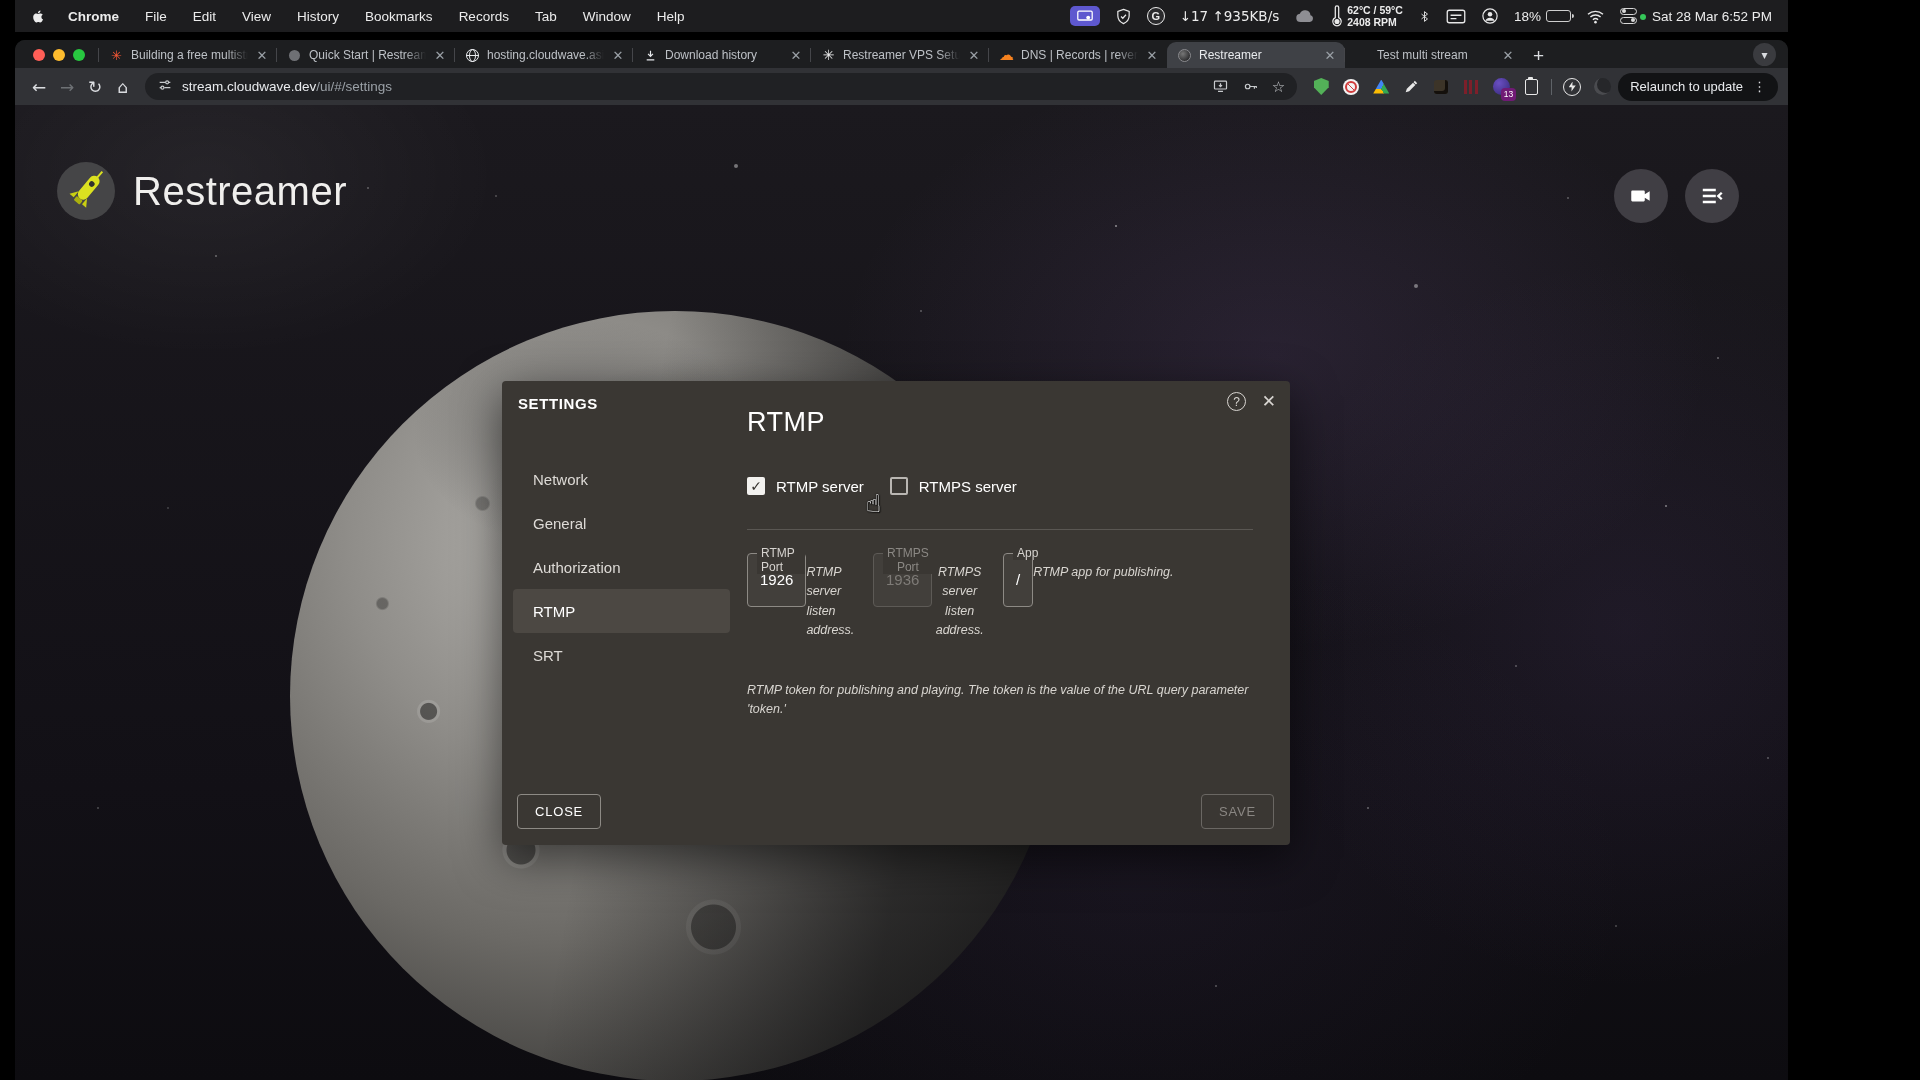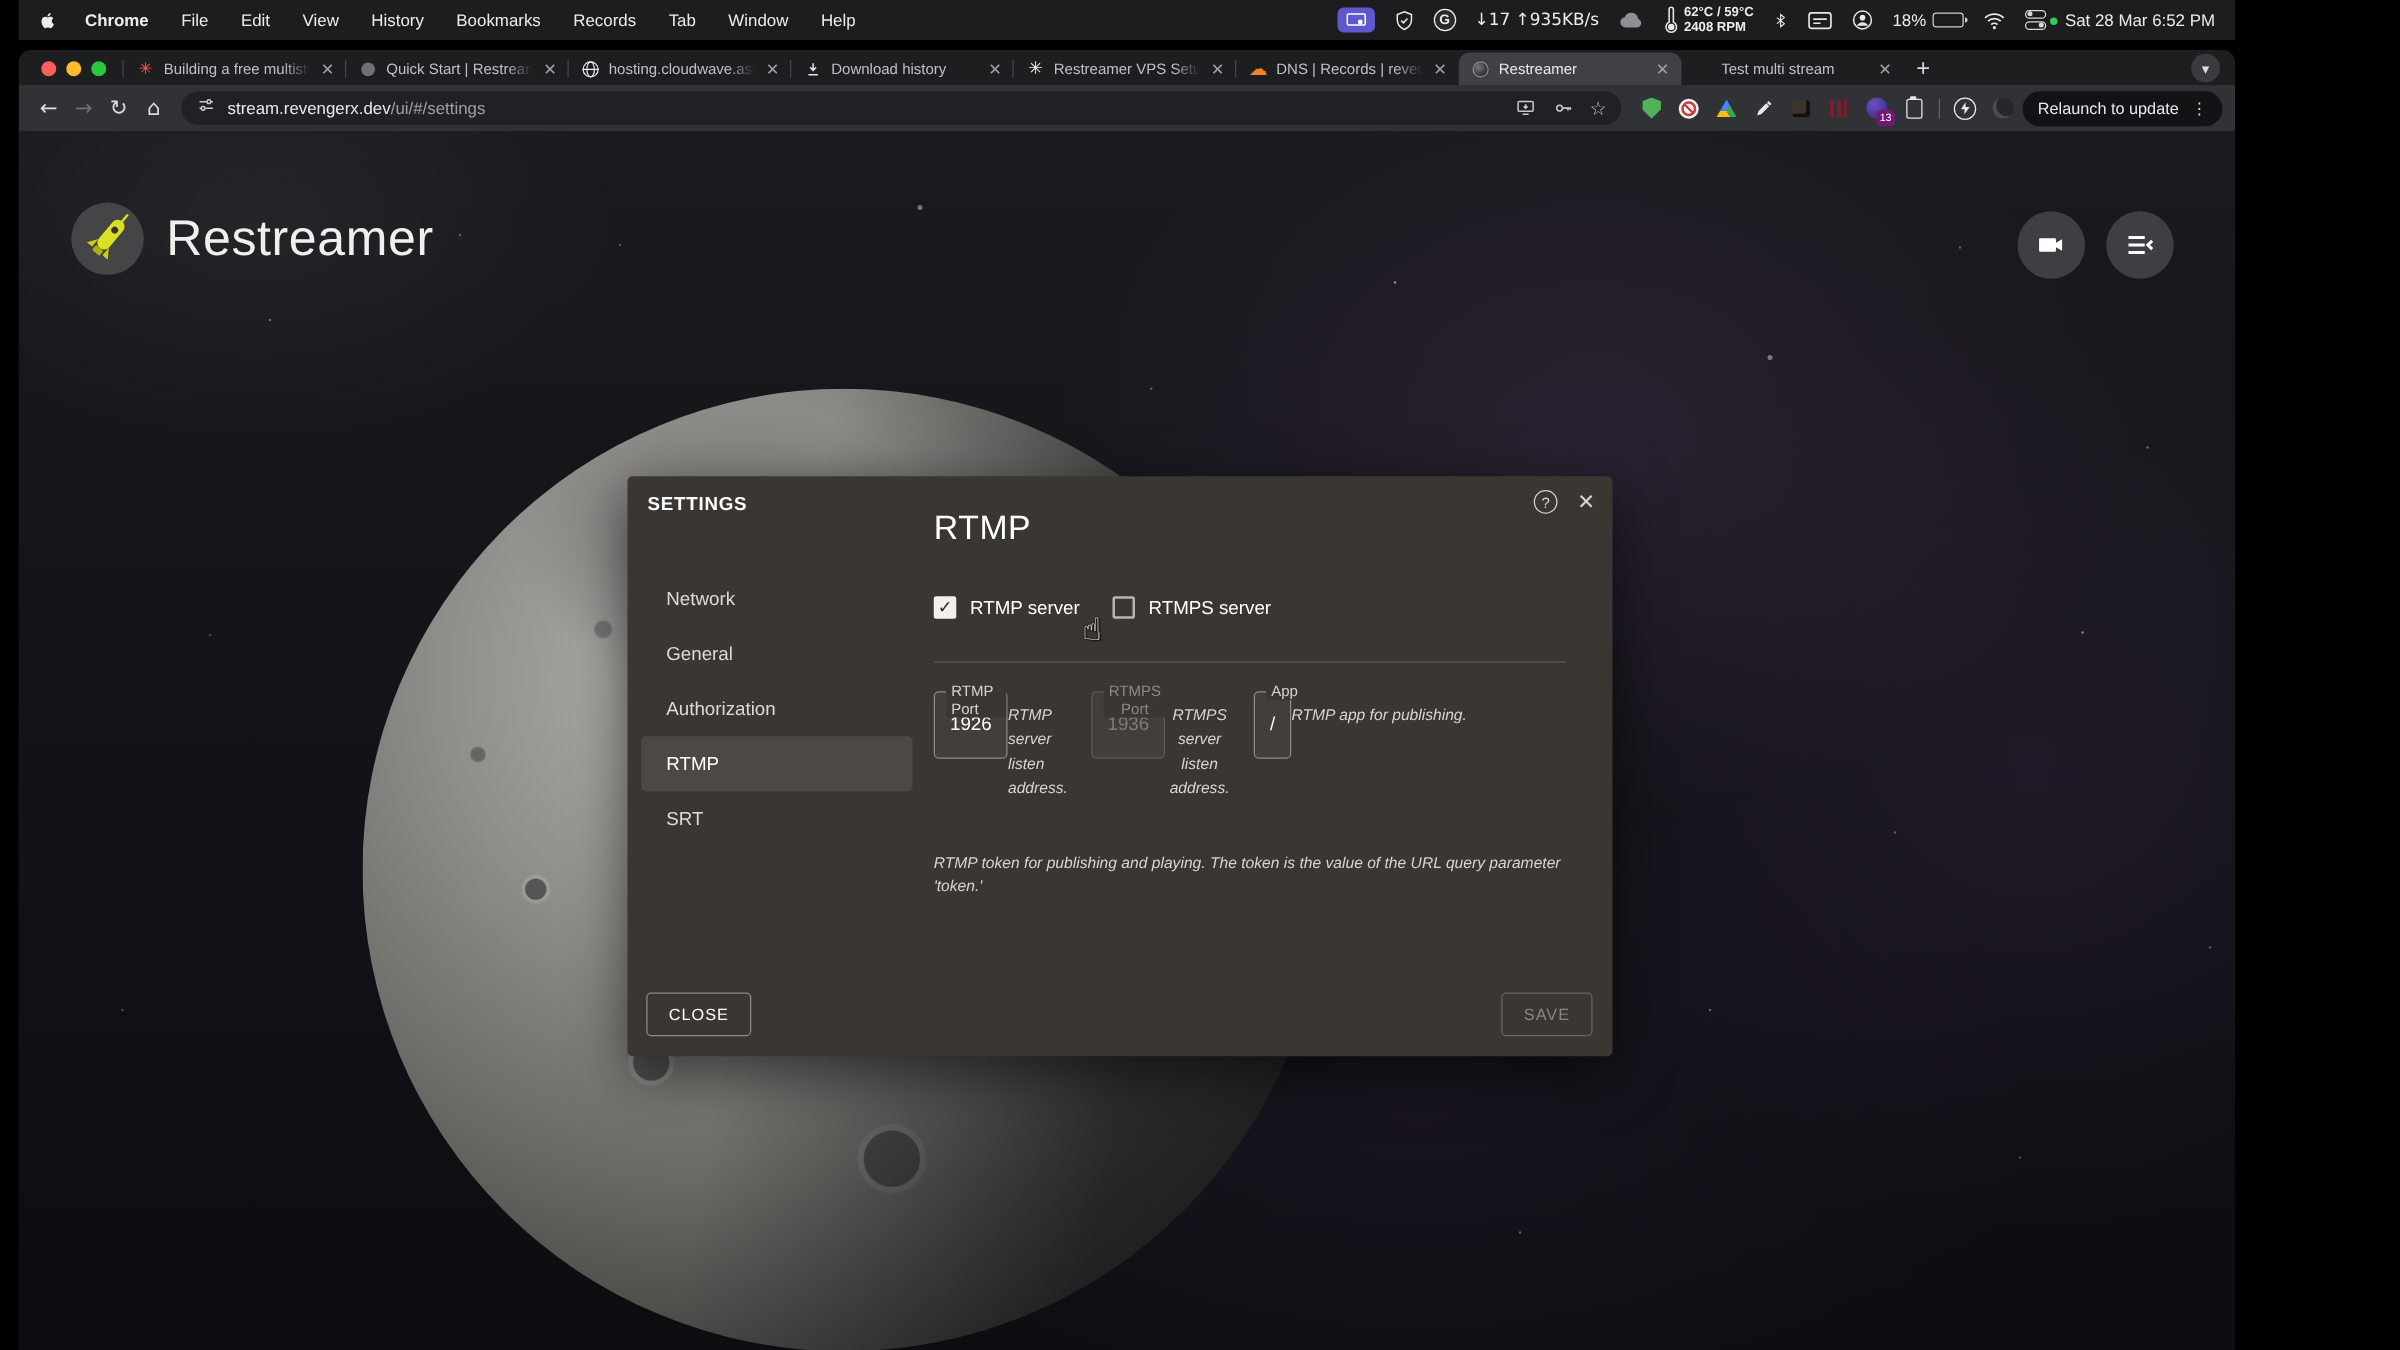--- a/index.html
+++ b/index.html
@@ -329,21 +329,21 @@
       <span class="nav-btn uic">↻</span>
       <span class="nav-btn uic">⌂</span>
       <div class="omnibox">
         <span>
           <svg width="16" height="16" viewBox="0 0 24 24">
               <path d="M4 8h9M17.5 8H20M4 16h2.5M11 16h9" stroke="#c7cacd" stroke-width="1.8"></path>
               <circle cx="15.2" cy="8" r="2.2" fill="none" stroke="#c7cacd" stroke-width="1.8"></circle>
               <circle cx="8.2" cy="16" r="2.2" fill="none" stroke="#c7cacd" stroke-width="1.8"></circle>
             </svg>
         </span>
-        <span class="url"><span>stream.revengerx.dev</span><span class="path">/ui/#/settings</span></span>
+        <span class="url"><span>stream.cloudwave.dev</span><span class="path">/ui/#/settings</span></span>
         <span class="omni-spacer"></span>
         <span class="omni-ic">
           <svg width="17" height="17" viewBox="0 0 24 24">
               <rect x="3.5" y="4.5" width="17" height="11" rx="1.2" fill="none" stroke="#c7cacd" stroke-width="1.7"></rect>
               <path d="M12 7.5v4M9.8 10l2.2 2.2L14.2 10" fill="none" stroke="#c7cacd" stroke-width="1.7"></path>
               <path d="M8.5 19h7" stroke="#c7cacd" stroke-width="1.7"></path>
             </svg>
         </span>
         <span class="omni-ic">
           <svg width="17" height="17" viewBox="0 0 24 24">

